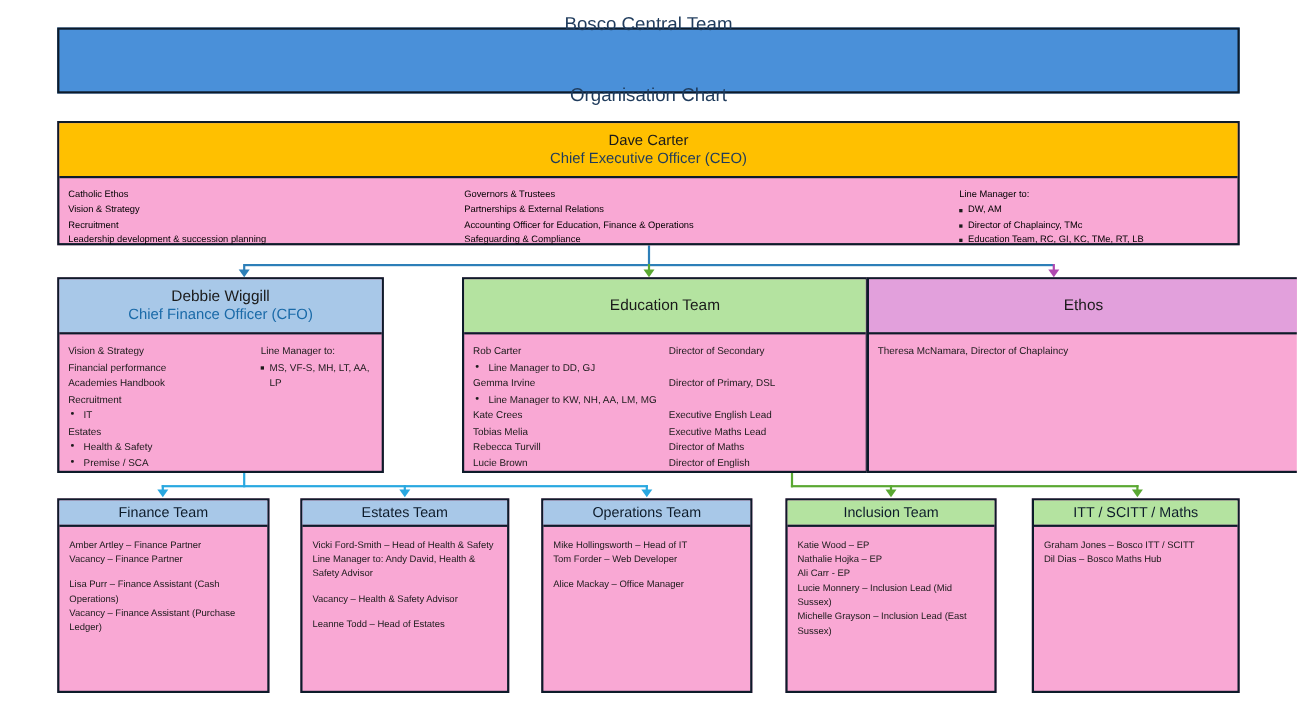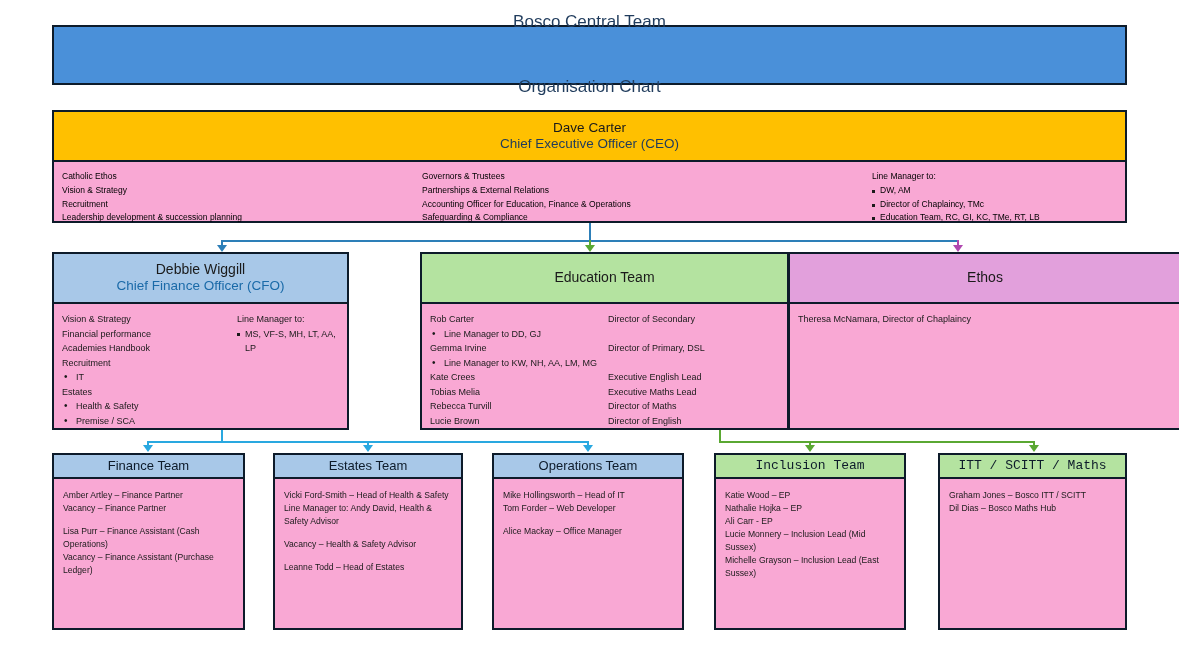--- a/index.html
+++ b/index.html
@@ -131,21 +131,21 @@
   #finance-node    { left: 52px;  width: 193px; }
   #estates-node    { left: 273px; width: 190px; }
   #operations-node { left: 492px; width: 192px; }
   #inclusion-node  { left: 714px; width: 192px; }
   #itt-node        { left: 938px; width: 189px; }
 
   #finance-node .node-head,
   #estates-node .node-head,
   #operations-node .node-head { background: #a8c8e8; }
   #inclusion-node .node-head,
-  #itt-node .node-head        { background: #b4e3a0; font-family: Liberation Mono, monospace; }
+  #itt-node .node-head        { background: #b4e3a0; }
 
   
   .conn { position: absolute; z-index: 1; }
   .h-line, .v-line { position: absolute; }
   .arrow {
     position: absolute;
     width: 0; height: 0;
     border-left: 5px solid transparent;
     border-right: 5px solid transparent;
   }

